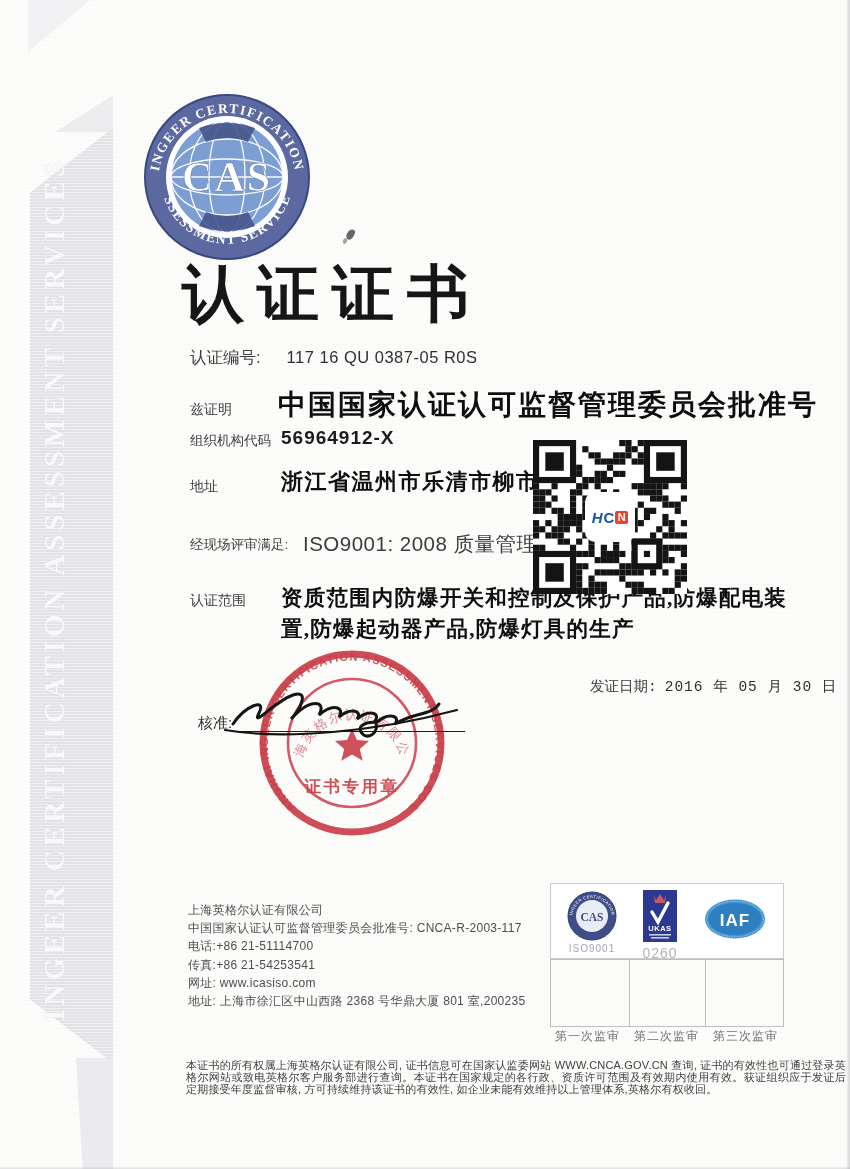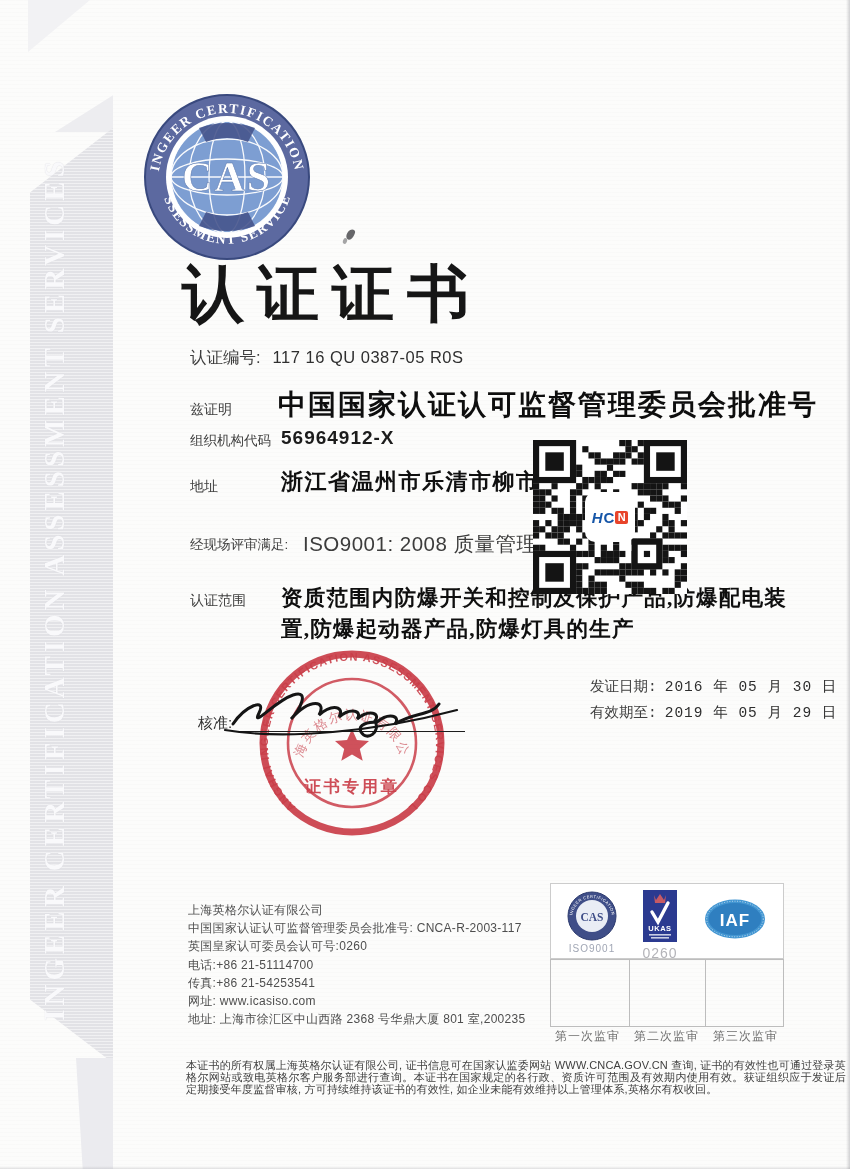--- a/index.html
+++ b/index.html
@@ -29,21 +29,21 @@
         text-shadow:0 0 1px #d4d4da;}
 
   
   .badge{position:absolute;left:142px;top:92px;width:170px;height:170px;}
 
   .title{position:absolute;left:182px;top:252px;font-size:62px;font-weight:900;color:#161616;
         letter-spacing:13px;font-family:"Liberation Sans",sans-serif;white-space:nowrap;}
 
   .row-label{color:#3e3e3e;}
   .certno{position:absolute;left:190px;top:347px;font-size:16.5px;color:#3a3a3a;}
-  .certno .val{margin-left:12px;letter-spacing:.5px;color:#2f2f2f;}
+  .certno .val{margin-left:26px;letter-spacing:.5px;color:#2f2f2f;}
 
   .lbl-certify{position:absolute;left:190px;top:401px;font-size:14px;color:#3e3e3e;}
   .company{position:absolute;left:278px;top:386px;font-size:28px;font-weight:bold;
         font-family:"Liberation Serif",serif;color:#0e0e0e;letter-spacing:2px;white-space:nowrap;}
   .lbl-org{position:absolute;left:190px;top:432px;font-size:13.5px;color:#3e3e3e;}
   .org-val{position:absolute;left:281px;top:427px;font-size:19px;font-weight:bold;color:#1c1c1c;letter-spacing:1px;}
 
   .lbl-addr{position:absolute;left:190px;top:478px;font-size:14px;color:#3e3e3e;}
   .addr-val{position:absolute;left:281px;top:467px;font-size:22px;font-weight:bold;
         font-family:"Liberation Serif",serif;color:#101010;letter-spacing:1.5px;white-space:nowrap;}
@@ -407,29 +407,25 @@
   <div class="approve-line"></div>
   <svg class="signature" viewBox="0 0 250 90">
     <path fill="none" stroke="#151515" stroke-width="3" stroke-linecap="round" d="M18,58 C30,40 52,31 44,47 C36,63 60,35 78,29 C96,23 84,45 76,53 C96,31 112,35 104,49 C118,37 130,41 124,51 C136,41 148,45 142,53 C154,43 166,47 160,55 C166,66 152,76 146,66 C142,58 154,56 162,56 C174,46 186,50 180,58 C198,46 216,50 224,38"></path>
     <path fill="none" stroke="#151515" stroke-width="2.2" stroke-linecap="round" d="M10,64 C70,74 160,66 242,44"></path>
   </svg>
 
   <div class="dates">
     <div>
       <span class="row-label">发证日期:</span><span class="dval">2016 年 05 月 30 日</span>
     </div>
-    <div>
-      <span class="row-label">有效期至:</span><span class="dval">2019 年 05 月 29 日</span>
-    </div>
   </div>
 
   <div class="issuer">
     <div>上海英格尔认证有限公司</div>
     <div>中国国家认证认可监督管理委员会批准号: CNCA-R-2003-117</div>
-    <div>英国皇家认可委员会认可号:0260</div>
     <div>电话:+86 21-51114700</div>
     <div>传真:+86 21-54253541</div>
     <div>网址: www.icasiso.com</div>
     <div>地址: 上海市徐汇区中山西路 2368 号华鼎大厦 801 室,200235</div>
   </div>
 
   <div class="logobox">
     <svg class="cas-mini" viewBox="0 0 52 52">
       <circle cx="26" cy="26" r="24" fill="#3f4e88" stroke="#2c3a6e" stroke-width="1"></circle>
       <circle cx="26" cy="26" r="16" fill="#e9edf5"></circle>

